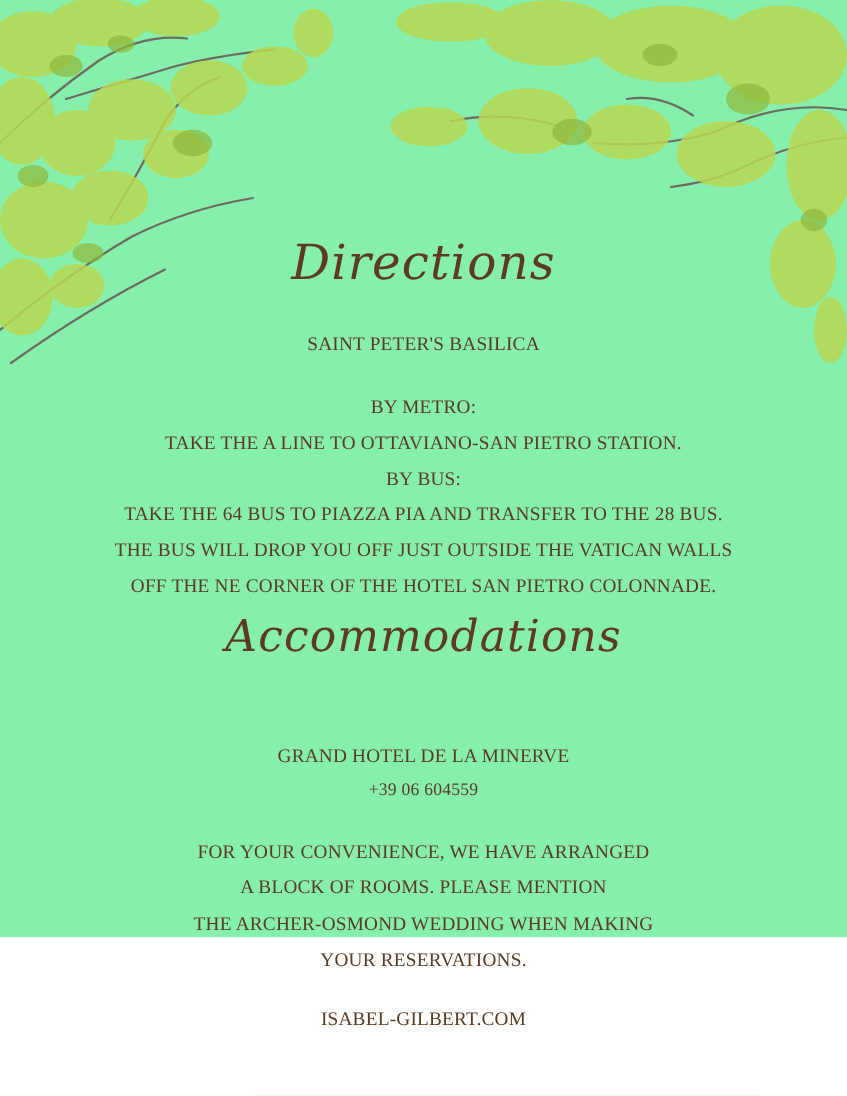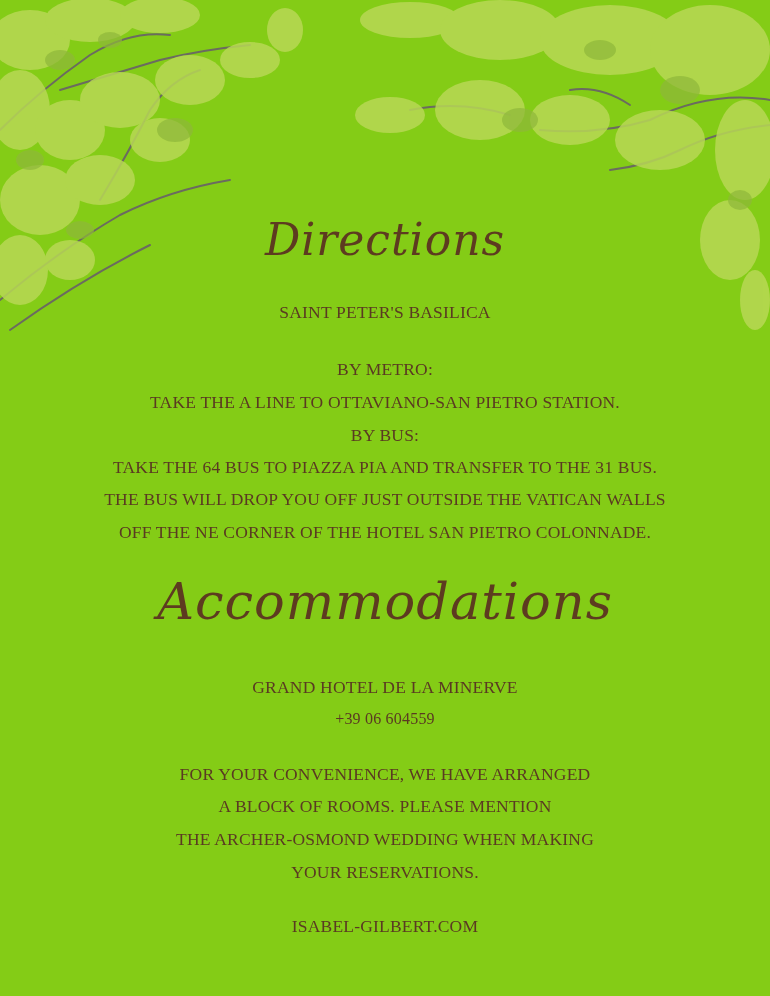--- a/index.html
+++ b/index.html
@@ -1,24 +1,24 @@
 <!DOCTYPE html>
 <html><head>
 <meta charset="utf-8">
 <style>
   html, body { margin:0; padding:0; background:#ffffff; }
   body { width:770px; height:996px; position:relative; overflow:hidden; font-family:"Liberation Serif","DejaVu Serif",serif; }
-  .card { position:absolute; left:0; top:0; width:770px; height:996px; background:#84cc16; }
+  .card { position:absolute; left:0; top:0; width:770px; height:852px; background:#86efac; }
   .foliage { position:absolute; top:0; }
   .foliage-left { left:0; width:310px; height:350px; }
   .foliage-right { right:0; width:420px; height:350px; }
   .content { position:absolute; left:0; right:0; top:0; text-align:center; color:#5a3a22; }
   .script-heading { position:absolute; left:0; right:0; font-family:"DejaVu Serif","Liberation Serif",serif; font-style:italic; color:#5d3b20; letter-spacing:1px; }
   .h-directions { top:214px; font-size:44px; }
-  .h-accom { top:572px; font-size:51px; }
+  .h-accom { top:556px; font-size:40px; }
   .line { position:absolute; left:0; right:0; font-size:17.5px; letter-spacing:0.2px; white-space:nowrap; }
 </style>
 </head>
 <body>
 
 <div class="card">
 
   <svg class="foliage foliage-left" viewBox="0 0 310 350" xmlns="http://www.w3.org/2000/svg">
     <g fill="none" stroke="#6b6b60" stroke-width="2" stroke-linecap="round">
       <path d="M0 130 Q40 90 90 55 Q130 30 170 35"></path>
@@ -79,21 +79,21 @@
         <ellipse cx="390" cy="200" rx="12" ry="10"></ellipse>
     </g>
   </svg>
 
   <div class="content">
     <div class="script-heading h-directions">Directions</div>
     <div class="line" style="top:302px">SAINT PETER'S BASILICA</div>
     <div class="line" style="top:359px">BY METRO:</div>
     <div class="line" style="top:392px">TAKE THE A LINE TO OTTAVIANO-SAN PIETRO STATION.</div>
     <div class="line" style="top:425px">BY BUS:</div>
-    <div class="line" style="top:457px">TAKE THE 64 BUS TO PIAZZA PIA AND TRANSFER TO THE 31 BUS.</div>
+    <div class="line" style="top:457px">TAKE THE 64 BUS TO PIAZZA PIA AND TRANSFER TO THE 28 BUS.</div>
     <div class="line" style="top:489px">THE BUS WILL DROP YOU OFF JUST OUTSIDE THE VATICAN WALLS</div>
     <div class="line" style="top:522px">OFF THE NE CORNER OF THE HOTEL SAN PIETRO COLONNADE.</div>
 
     <div class="script-heading h-accom">Accommodations</div>
     <div class="line" style="top:677px">GRAND HOTEL DE LA MINERVE</div>
     <div class="line" style="top:710px; font-size:16px;">+39 06 604559</div>
     <div class="line" style="top:764px">FOR YOUR CONVENIENCE, WE HAVE ARRANGED</div>
     <div class="line" style="top:796px">A BLOCK OF ROOMS. PLEASE MENTION</div>
     <div class="line" style="top:829px">THE ARCHER-OSMOND WEDDING WHEN MAKING</div>
     <div class="line" style="top:862px">YOUR RESERVATIONS.</div>

